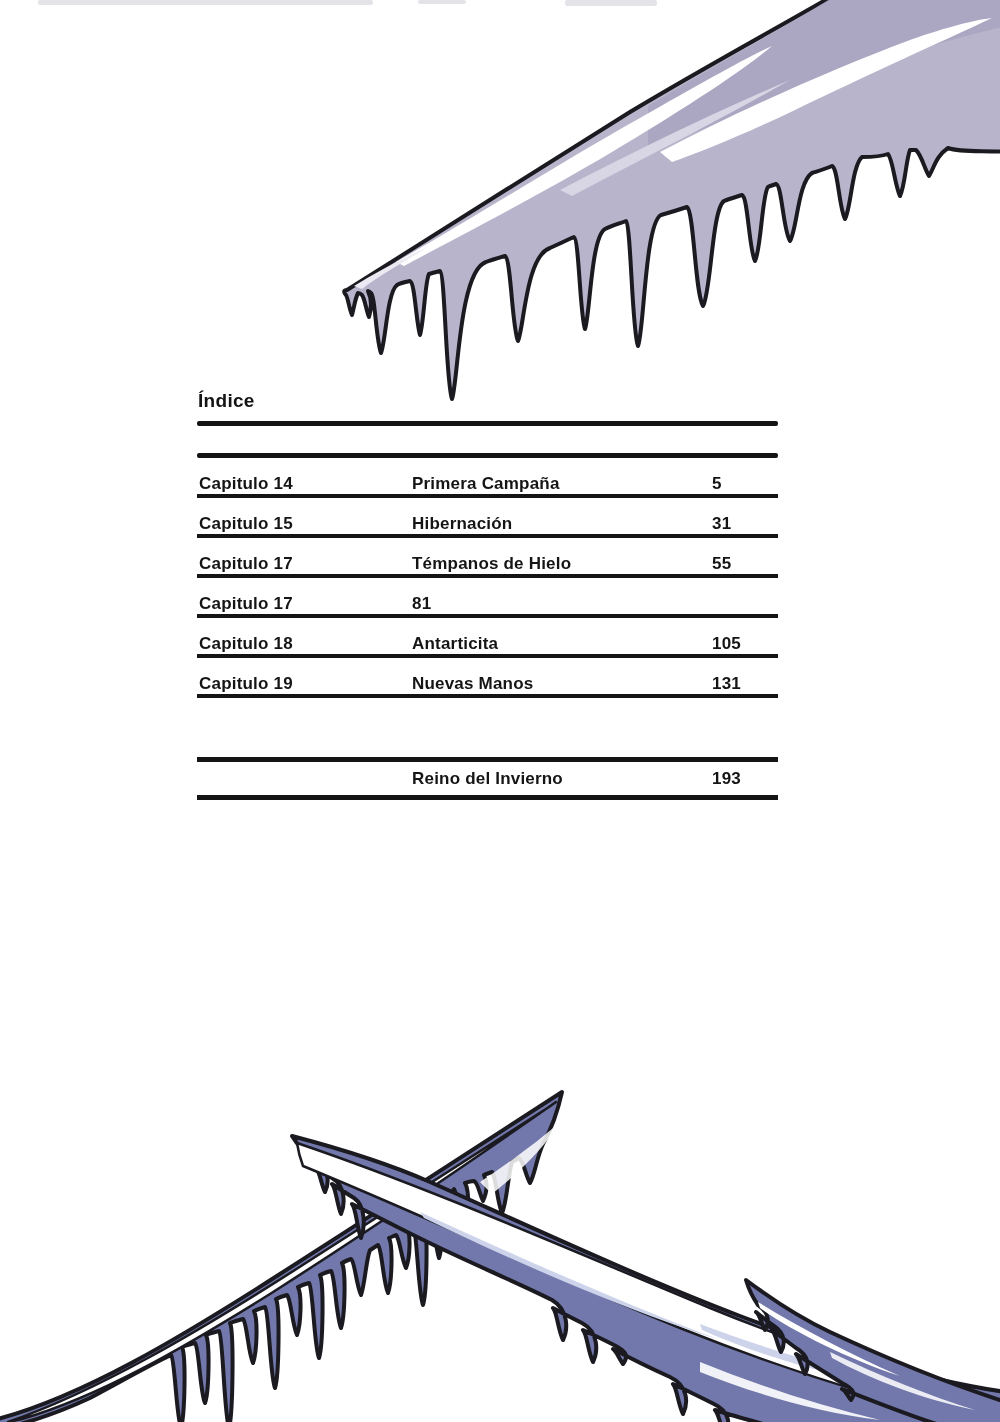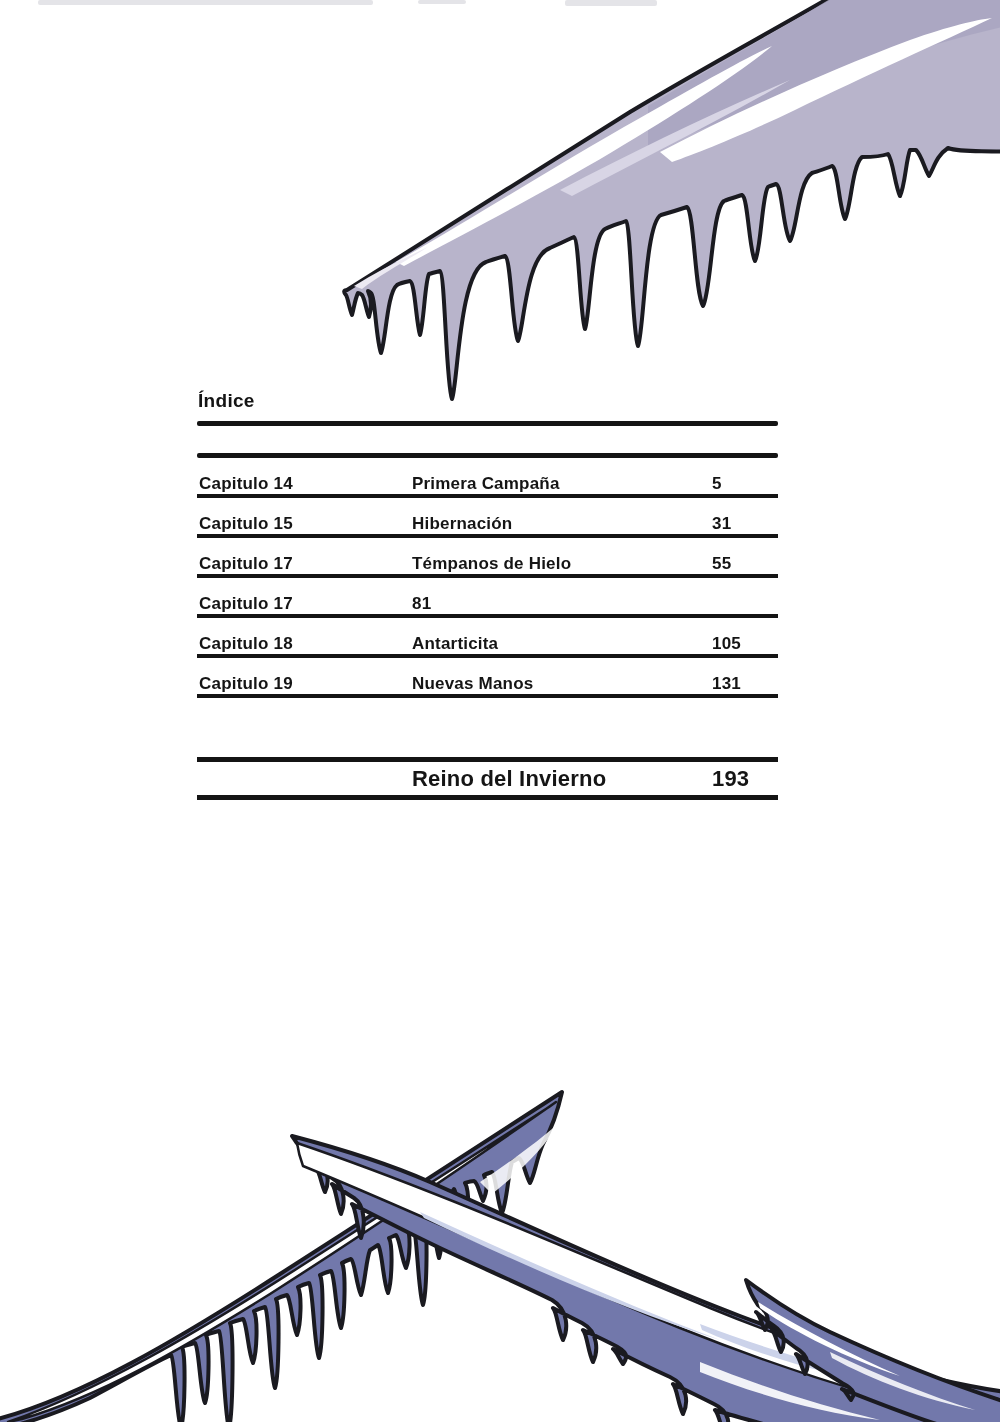--- a/index.html
+++ b/index.html
@@ -23,21 +23,21 @@
     display:flex;align-items:flex-end;height:36px;border-bottom:4px solid #141414;
     font-size:17px;font-weight:700;letter-spacing:.2px;
   }
   .col-ch{width:213px;padding-left:2px;}
   .col-ti{width:300px;}
   .col-pg{width:66px;}
   .toc-final{position:absolute;left:197px;top:757px;width:581px;}
   .toc-final .final-row{
     display:flex;align-items:center;height:33px;
     border-top:5px solid #141414;border-bottom:5px solid #141414;
-    font-size:22px;font-weight:700;letter-spacing:.2px;
+    font-size:17px;font-weight:700;letter-spacing:.2px;
   }
 </style>
 </head>
 <body>
 
 <div class="page">
 
   <div class="strip" style="left:38px;width:335px;height:5px;"></div>
   <div class="strip" style="left:418px;width:48px;height:4px;"></div>
   <div class="strip" style="left:565px;width:92px;height:6px;"></div>

